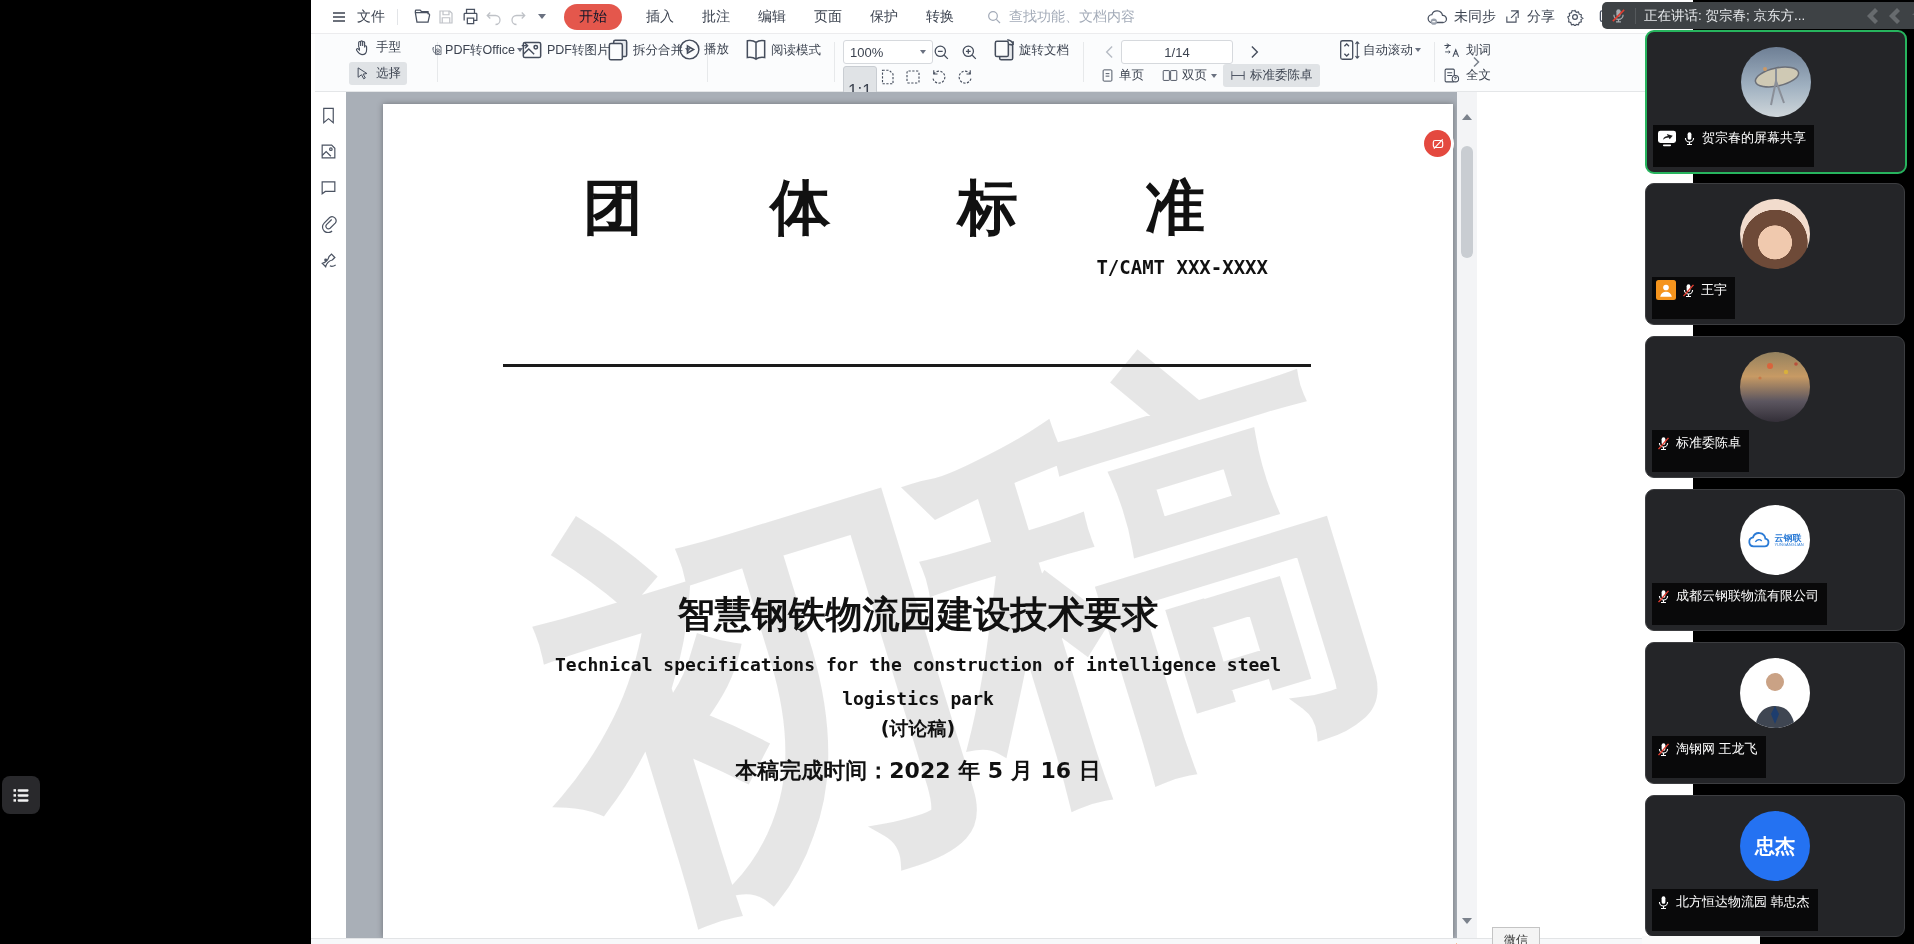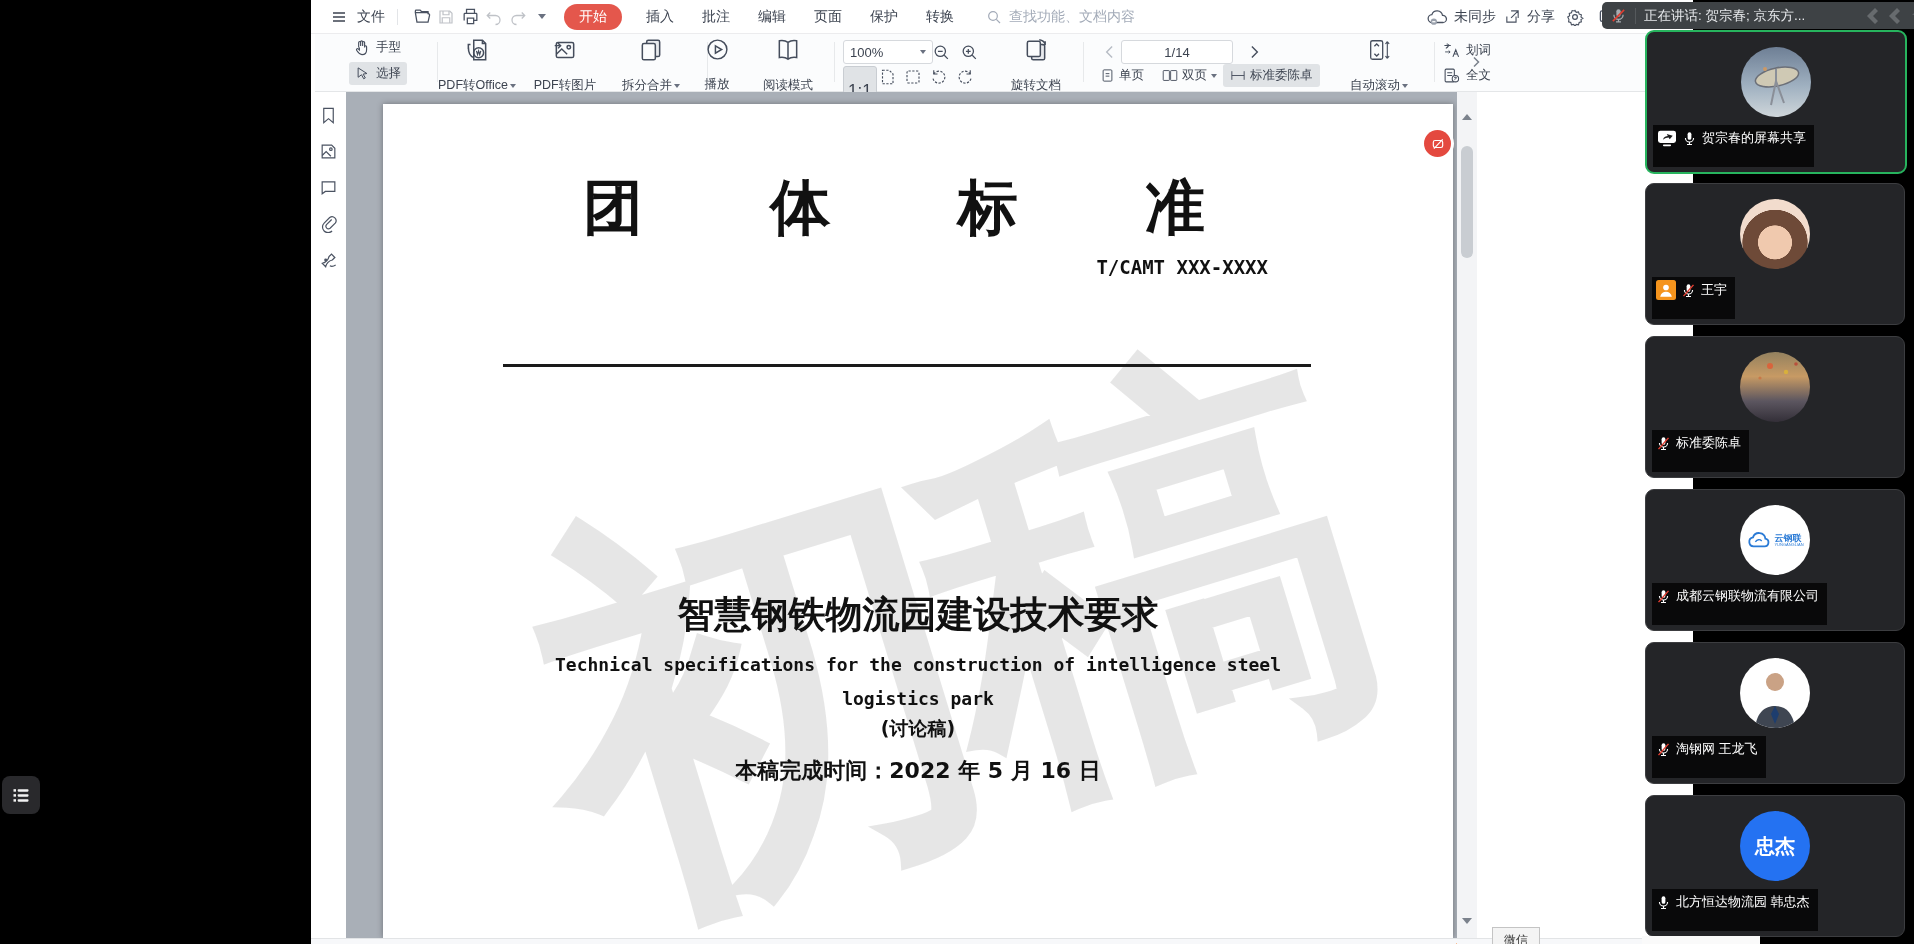--- a/index.html
+++ b/index.html
@@ -7,31 +7,31 @@
        font-family:"Liberation Sans","DejaVu Sans",sans-serif;color:#3c4350;}
   .abs{position:absolute;}
   
   #app{position:absolute;left:311px;top:0;width:1382px;height:944px;background:#fff;overflow:hidden;}
   
   #menubar{position:absolute;left:0;top:0;width:100%;height:33px;background:#fff;
            border-bottom:1px solid #ececee;display:flex;align-items:center;font-size:14px;}
   .mi{display:flex;align-items:center;gap:6px;color:#3c4350;cursor:default;}
   .vdiv{width:1px;height:16px;background:#e3e5e8;}
   .tab{padding:3px 0;margin:0 14px;color:#3c4350;}
-  .tab-active{background:#e4574c;color:#ffffff;border-radius:14px;padding:4px 15px;margin:0 10px;}
+  .tab-active{background:#e4574c;color:#0f172a;border-radius:14px;padding:4px 15px;margin:0 10px;}
   .ghost{opacity:.35;}
   .ibtn{display:flex;align-items:center;justify-content:center;width:24px;height:24px;}
   .caret{width:0;height:0;border-left:4px solid transparent;border-right:4px solid transparent;border-top:5px solid #6a7180;display:inline-block;}
   .caret.sm{border-left-width:3px;border-right-width:3px;border-top-width:4px;}
   #searchbox{display:flex;align-items:center;gap:7px;color:#a3abb8;margin-left:18px;width:180px;}
   .topright{display:flex;align-items:center;gap:8px;color:#3c4350;}
   
   #toolbar{position:absolute;left:4px;top:34px;width:100%;height:57px;background:#fbfcfd;border-bottom:1px solid #e4e6e8;font-size:12.5px;}
   .tsep{position:absolute;top:8px;width:1px;height:40px;background:#e7e9eb;}
-  .bigbtn{position:absolute;top:3px;display:flex;flex-direction:column;align-items:center;gap:14px;width:92px;}
+  .bigbtn{position:absolute;top:3px;display:flex;flex-direction:row;align-items:center;gap:2px;width:92px;}
   .bigbtn .lbl{display:flex;align-items:center;gap:2px;white-space:nowrap;}
   .smallrow{display:flex;align-items:center;gap:6px;}
   .selbg{background:#e0e3e6;border-radius:3px;}
   .zoomsel{display:flex;align-items:center;justify-content:space-between;width:76px;height:22px;border:1px solid #d6d9dd;border-radius:3px;background:#fff;padding:0 6px;font-size:13px;}
   .navbox{width:110px;height:22px;border:1px solid #d6d9dd;border-radius:3px;background:#fff;display:flex;align-items:center;justify-content:center;font-size:13px;}
   .mode{display:flex;align-items:center;gap:4px;padding:3px 7px;border-radius:3px;white-space:nowrap;}
   
   #sidebar{position:absolute;left:0;top:92px;width:35px;height:852px;background:#fff;border-right:1px solid #ececee;
            display:flex;flex-direction:column;align-items:center;padding-top:14px;gap:17px;color:#4a5261;}
   

